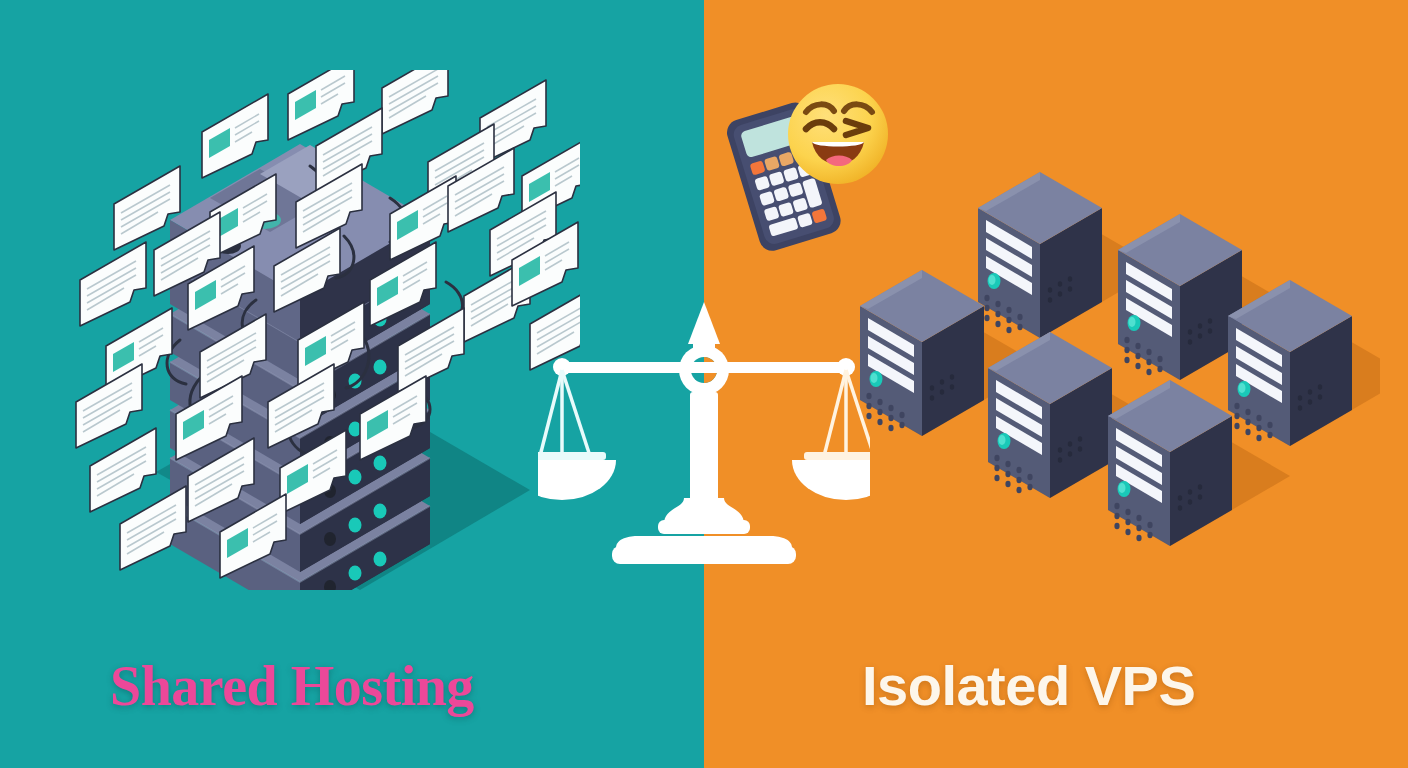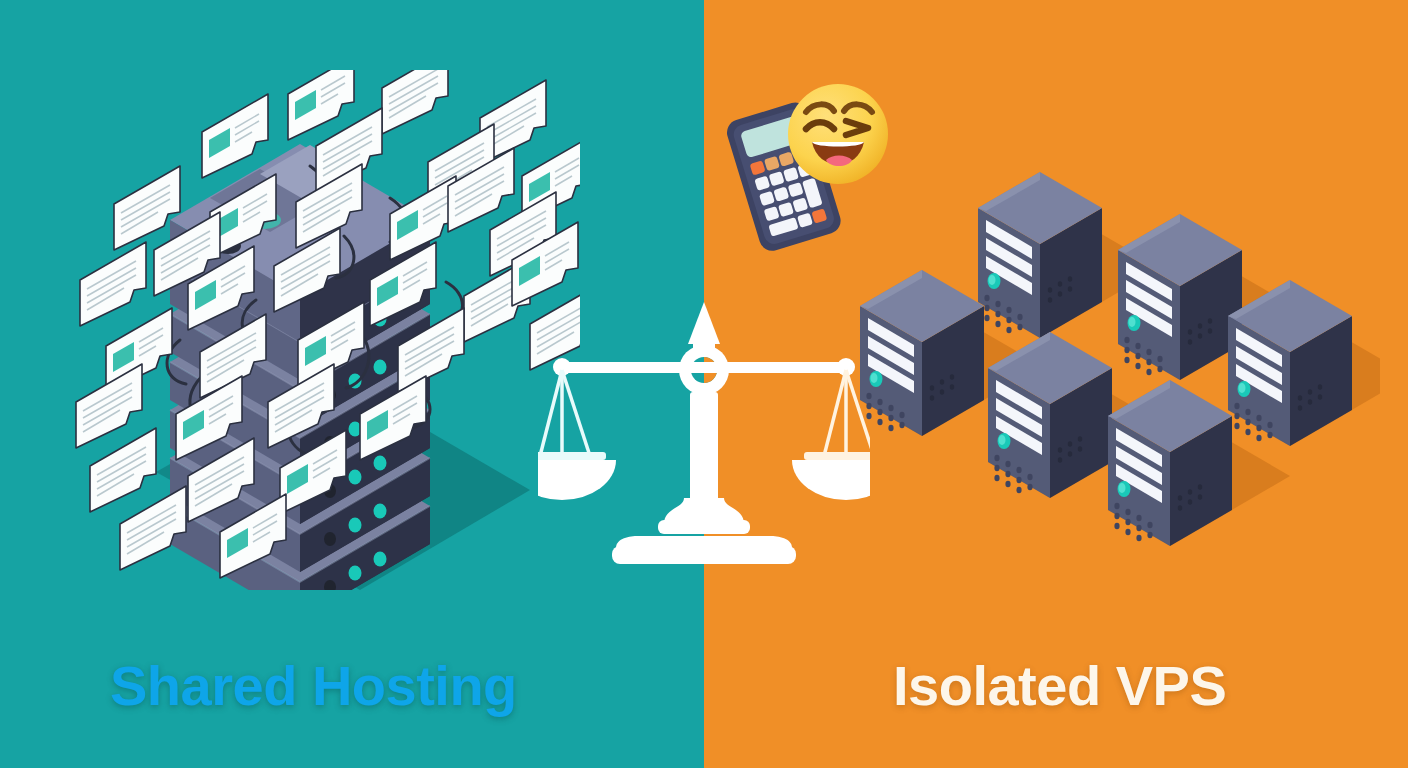--- a/index.html
+++ b/index.html
@@ -17,27 +17,27 @@
   
   .caption{
     position:absolute;
     font-size:56px;
     font-weight:700;
     letter-spacing:-0.5px;
     white-space:nowrap;
     line-height:1;
   }
   #caption-left{
-    left:110px;top:658px;color:#0ea5e9;
+    left:110px;top:658px;color:#ec4899;
     text-shadow:0 2px 6px rgba(0,60,60,.35);
+    font-family:Liberation Serif, serif;
   }
   #caption-right{
     left:862px;top:658px;color:#fdf6ea;
     text-shadow:0 2px 6px rgba(120,60,0,.30);
-    margin-left:31px;
   }
 
   
   .art{position:absolute;display:block;}
 
   
   #emoji-cluster{position:absolute;left:726px;top:80px;width:170px;height:170px;}
   #emoji-cluster svg{position:absolute;left:0;top:0;}
 </style>
 </head>

